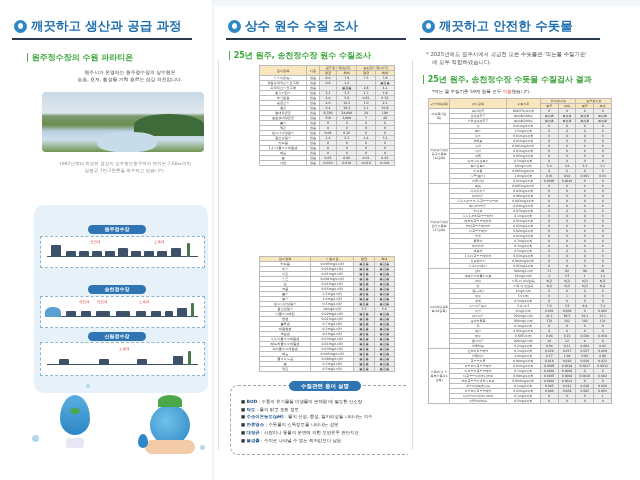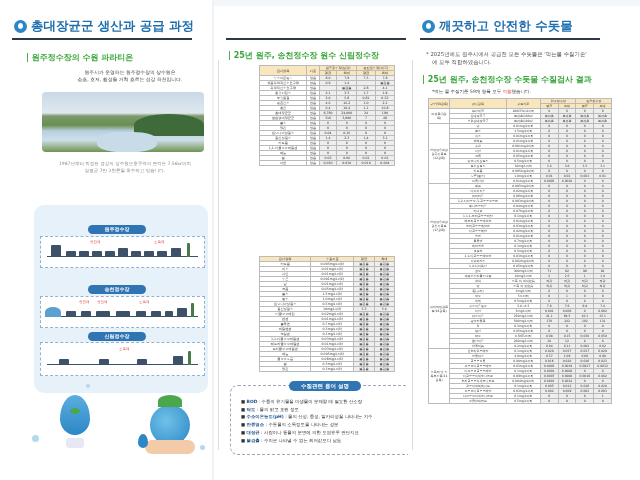--- a/index.html
+++ b/index.html
@@ -36,21 +36,21 @@
 .gloss li b{color:#1a4f8a}
 .vbar{position:absolute;left:4px;top:60px;width:1px;height:390px;background:#ddd}
 .drop{position:absolute;border-radius:50% 50% 50% 50%/60% 60% 40% 40%}
 </style>
 </head>
 <body>
 
 <div class="panel" id="p1">
   <div class="ptitle">
     <span class="picon"></span>
-    <span>총대장균군 생산과 공급 과정</span>
+    <span>깨끗하고 생산과 공급 과정</span>
   </div>
   <div class="uline"></div>
   <div class="sub" style="left:26px;top:52px">| 원주정수장의 수원 파라티온</div>
   <div class="small" style="left:50px;top:69px;width:160px">
     <div>원주시가 운영하는 원주정수장의 상수원은</div>
     <div>소초, 호저, 횡성을 거쳐 흐르는 섬강 하천입니다.</div>
   </div>
   <div class="photo">
     <div class="hill"></div>
       <div class="river"></div>
@@ -119,22 +119,26 @@
     <div style="position:absolute;left:150px;top:405px;width:40px;height:40px;border-radius:50%;background:radial-gradient(circle at 40% 40%,#6fc2e8,#2d86c6)"></div>
     <div style="position:absolute;left:158px;top:395px;width:24px;height:12px;background:#4aa84a;border-radius:50% 50% 0 0"></div>
     <div style="position:absolute;left:145px;top:440px;width:50px;height:14px;background:#f4cba8;border-radius:8px"></div>
     <div class="drop" style="left:138px;top:434px;width:10px;height:14px;background:#2d86c6"></div>
     <div style="position:absolute;left:200px;top:445px;width:5px;height:5px;border-radius:50%;background:#b6d8ee"></div>
   </div>
 </div>
 
 <div class="panel" id="p2">
   <div class="topstrip"></div>
+  <div class="ptitle">
+    <span class="picon"></span>
+    <span>상수 원수 수질 조사</span>
+  </div>
   <div class="uline"></div>
-  <div class="sub" style="left:14px;top:50px">| 25년 원주, 송천정수장 원수 신림정수장</div>
+  <div class="sub" style="left:14px;top:50px">| 25년 원주, 송천정수장 원수 수질조사</div>
 
   <table style="left:45px;top:65px;width:136px">
     <tbody>
         <tr>
       <th rowspan="2">검사항목</th>
       <th rowspan="2">기준</th>
       <th colspan="2">원주정수장(섬강)</th>
       <th colspan="2">송천정수장(계곡)</th>
     </tr>
     <tr>

